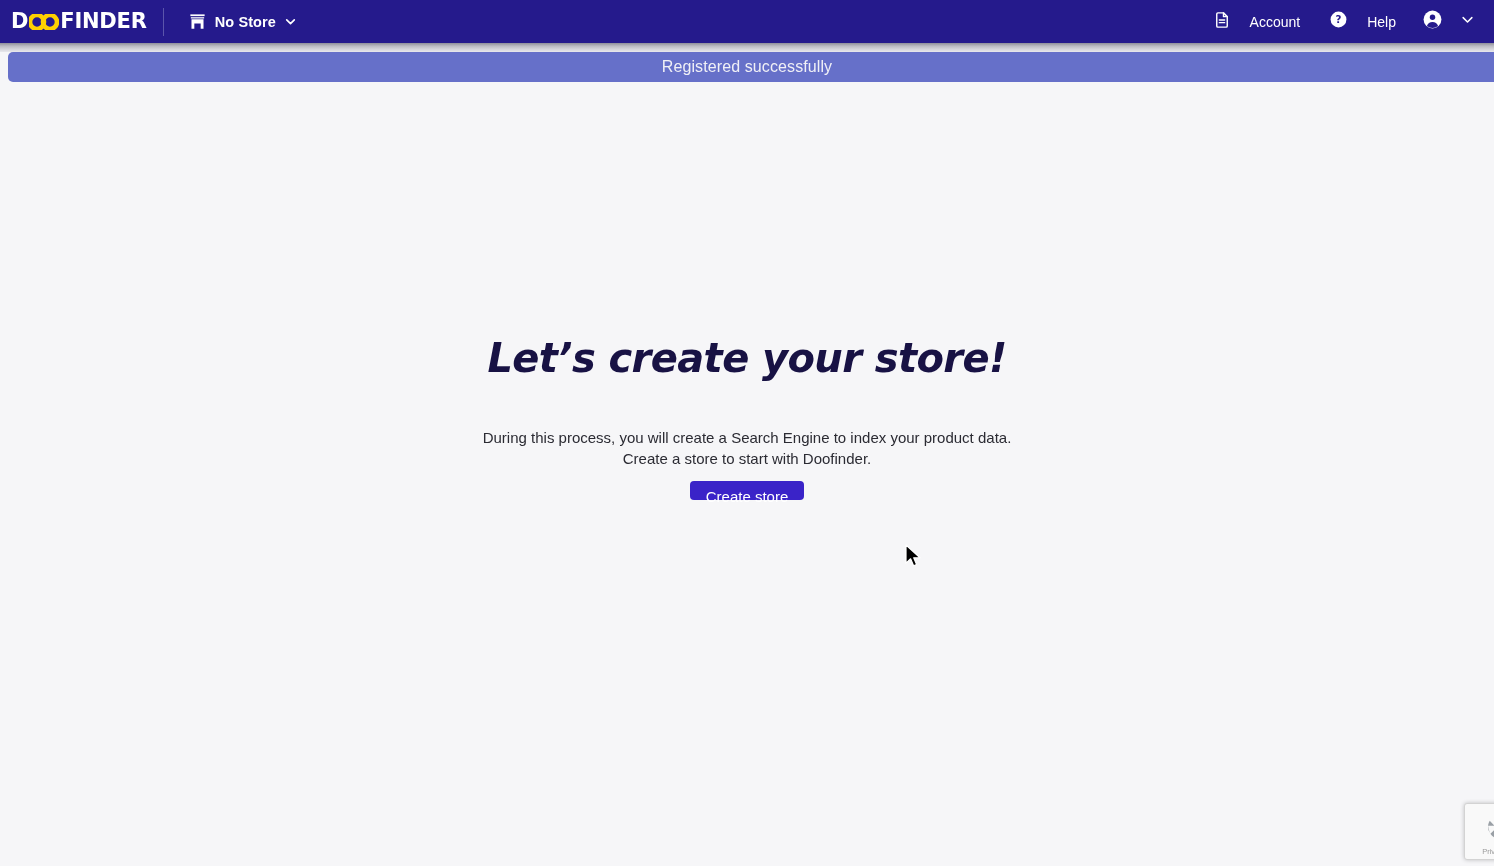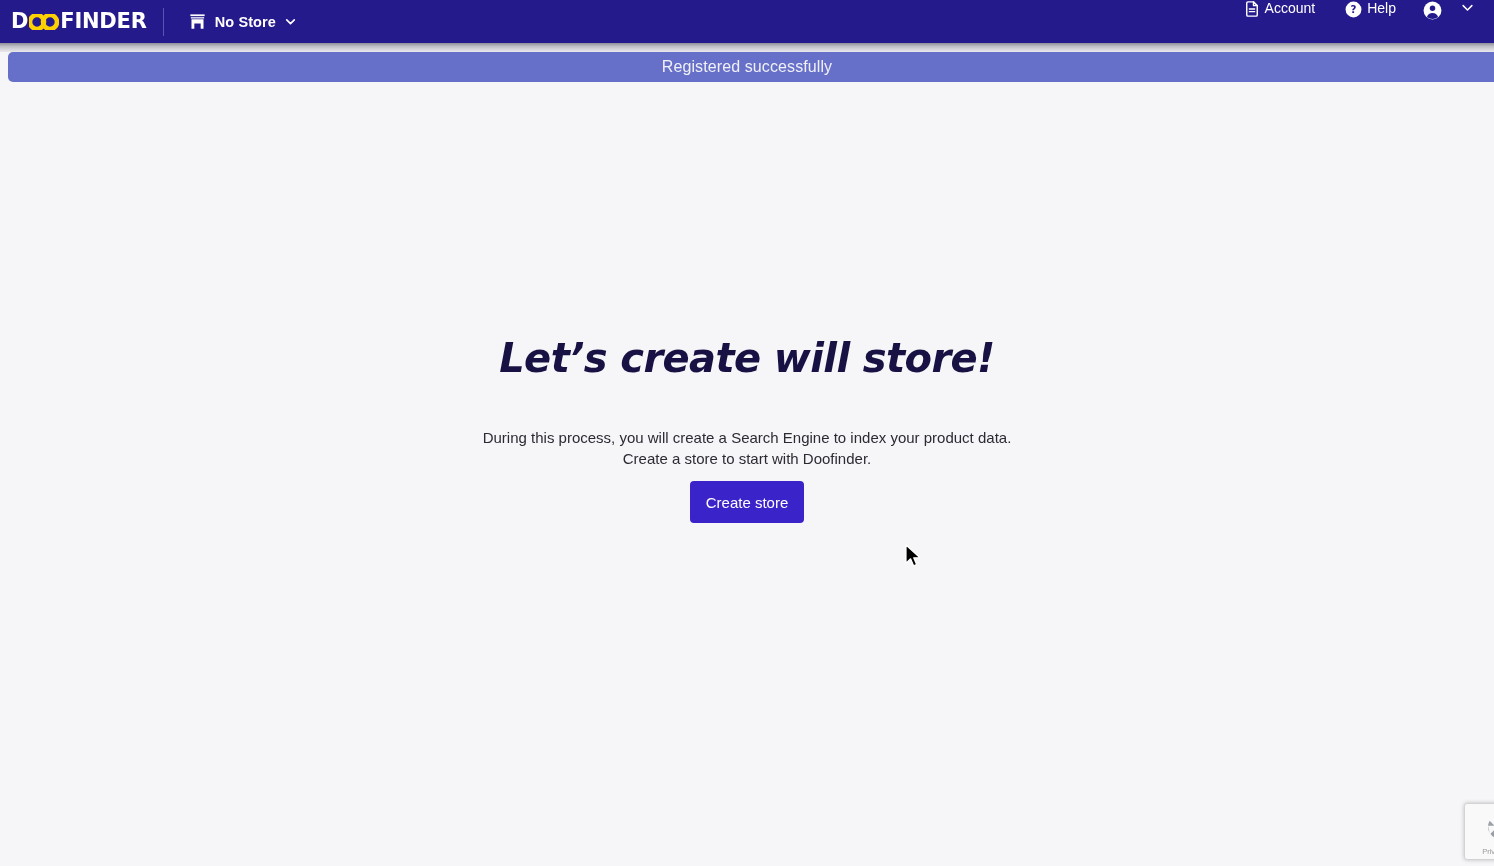--- a/index.html
+++ b/index.html
@@ -83,22 +83,22 @@
   .nav-right {
     margin-left: auto;
     display: flex;
     align-items: center;
     height: 100%;
     padding-right: 14px;
   }
 
   .nav-item {
     display: flex;
-    align-items: flex-start;
-    gap: 4px;
+    align-items: center;
+    gap: 19px;
     cursor: pointer;
     height: 100%;
     padding: 0 5px;
   }
 
   .nav-item-label {
     color: #ffffff;
     font-size: 14px;
     font-weight: 400;
   }
@@ -187,21 +187,21 @@
   }
 
   .create-store-button {
     background: #3a23c8;
     color: #ffffff;
     border: none;
     border-radius: 4px;
     font-family: "Liberation Sans", sans-serif;
     font-size: 15px;
     padding: 0 16px;
-    height: 42px;
+    height: 19px;
     line-height: 31px;
     cursor: pointer;
     white-space: nowrap;
   }
 
   
   .recaptcha-badge {
     position: absolute;
     left: 1464px;
     top: 803px;
@@ -325,21 +325,21 @@
 </div>
 
 <div class="scroll-strip"></div>
 
 <div class="notification">
   <span class="notification-text">Registered successfully</span>
 </div>
 
 <div class="main">
 
-  <div class="hero-title">Let’s create will store!</div>
+  <div class="hero-title">Let’s create your store!</div>
 
   <div class="hero-sub">
     <div>During this process, you will create a Search Engine to index your product data.</div>
     <div>Create a store to start with Doofinder.</div>
   </div>
 
   <div class="create-store-wrap">
     <button class="create-store-button">Create store</button>
   </div>
 

